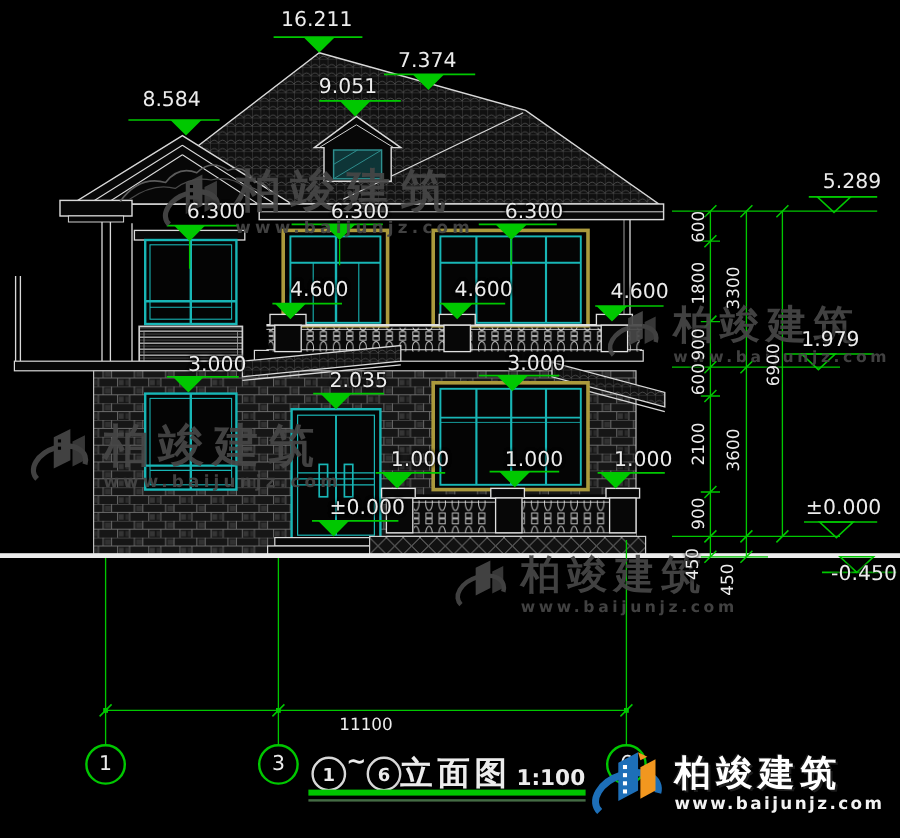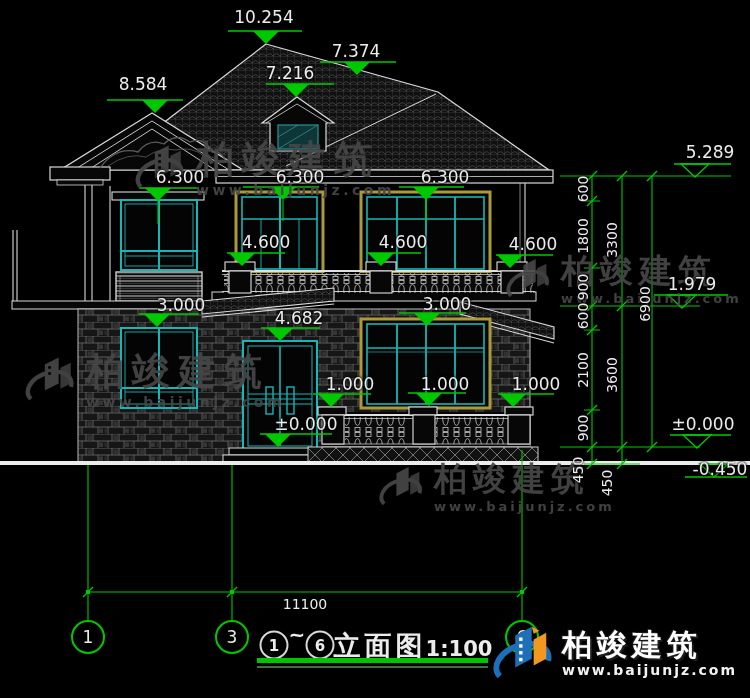--- a/index.html
+++ b/index.html
@@ -9,21 +9,21 @@
   .lbl{position:absolute;transform:translate(-50%,-50%);color:#ececec;font-size:17px;
        white-space:nowrap;text-shadow:0 0 3px #000,0 0 3px #000;line-height:1;}
   .lbl.sm{font-size:14px;}
   .lbl.rot{transform:translate(-50%,-50%) rotate(-90deg);}
   .bubble{position:absolute;transform:translate(-50%,-50%);width:30px;height:30px;border:2px solid #00c800;
           border-radius:50%;color:#ececec;font-size:17px;display:flex;align-items:center;justify-content:center;}
   .t-circ{position:absolute;transform:translate(-50%,-50%);width:25px;height:25px;border:2px solid #d8d8d8;
           border-radius:50%;color:#ececec;font-size:15px;display:flex;align-items:center;justify-content:center;font-weight:bold;}
   .t-tilde{font-size:20px;font-weight:bold;}
   .t-name{font-size:27px;font-weight:bold;letter-spacing:4px;}
-  .t-scale{font-size:21px;font-weight:bold;}
+  .t-scale{font-size:18px;font-weight:bold;}
   .t-underline{position:absolute;left:257px;top:658px;width:231px;height:5px;background:#00c400;}
   .t-underline2{position:absolute;left:257px;top:666px;width:231px;height:2px;background:#446b44;}
   .wm{position:absolute;display:flex;gap:10px;color:#474747;opacity:.92;pointer-events:none;align-items:flex-start;}
   .wm .wm-brand{font-size:38px;font-weight:bold;letter-spacing:8px;line-height:1.05;}
   .wm .wm-url{font-size:14px;font-weight:bold;letter-spacing:3.5px;margin-top:2px;}
   .wm.small .wm-brand{font-size:33px;letter-spacing:6px;}
   .wm.small .wm-url{font-size:13px;letter-spacing:3px;}
   .logo{position:absolute;display:flex;gap:8px;align-items:center;}
   .logo .lg-brand{font-size:30px;font-weight:bold;letter-spacing:5px;color:#fff;
         text-shadow:2px 2px 0 #1c1c1c,-1px -1px 0 #1c1c1c;line-height:1.1;}
@@ -311,41 +311,41 @@
     <path d="M8,52 A26,17 -20 1 1 54,38" fill="none" stroke="currentColor" stroke-width="5"></path>
     <path d="M24,12 L40,4 V34 L24,42 Z" fill="currentColor"></path>
     <path d="M42,16 L54,10 V34 L42,40 Z" fill="currentColor" opacity="0.85"></path>
   </svg>
   <div>
         <div class="wm-brand">柏竣建筑</div>
        <div class="wm-url">www.baijunjz.com</div>
       </div>
 </div>
 
-<div class="lbl" style="left:264px;top:17px">10.254</div>
+<div class="lbl" style="left:264px;top:17px">16.211</div>
 <div class="lbl" style="left:356px;top:51px">7.374</div>
-<div class="lbl" style="left:290px;top:73px">7.216</div>
+<div class="lbl" style="left:290px;top:73px">9.051</div>
 <div class="lbl" style="left:143px;top:84px">8.584</div>
 <div class="lbl" style="left:180px;top:177px">6.300</div>
 <div class="lbl" style="left:300px;top:177px">6.300</div>
 <div class="lbl" style="left:445px;top:177px">6.300</div>
 <div class="lbl" style="left:266px;top:242px">4.600</div>
 <div class="lbl" style="left:403px;top:242px">4.600</div>
 <div class="lbl" style="left:533px;top:244px">4.600</div>
 <div class="lbl" style="left:181px;top:305px">3.000</div>
 <div class="lbl" style="left:447px;top:304px">3.000</div>
-<div class="lbl" style="left:299px;top:318px">4.682</div>
+<div class="lbl" style="left:299px;top:318px">2.035</div>
 <div class="lbl" style="left:350px;top:384px">1.000</div>
 <div class="lbl" style="left:445px;top:384px">1.000</div>
 <div class="lbl" style="left:536px;top:384px">1.000</div>
 <div class="lbl" style="left:306px;top:424px">±0.000</div>
 <div class="lbl" style="left:710px;top:152px">5.289</div>
 <div class="lbl" style="left:692px;top:284px">1.979</div>
 <div class="lbl" style="left:703px;top:424px">±0.000</div>
-<div class="lbl" style="left:720px;top:469px">-0.450</div>
+<div class="lbl" style="left:720px;top:479px">-0.450</div>
 
 <div class="lbl rot sm" style="left:583px;top:189px">600</div>
 <div class="lbl rot sm" style="left:583px;top:236px">1800</div>
 <div class="lbl rot sm" style="left:583px;top:287px">900</div>
 <div class="lbl rot sm" style="left:583px;top:316px">600</div>
 <div class="lbl rot sm" style="left:583px;top:370px">2100</div>
 <div class="lbl rot sm" style="left:583px;top:428px">900</div>
 <div class="lbl rot sm" style="left:578px;top:470px">450</div>
 <div class="lbl rot sm" style="left:612px;top:240px">3300</div>
 <div class="lbl rot sm" style="left:612px;top:375px">3600</div>

